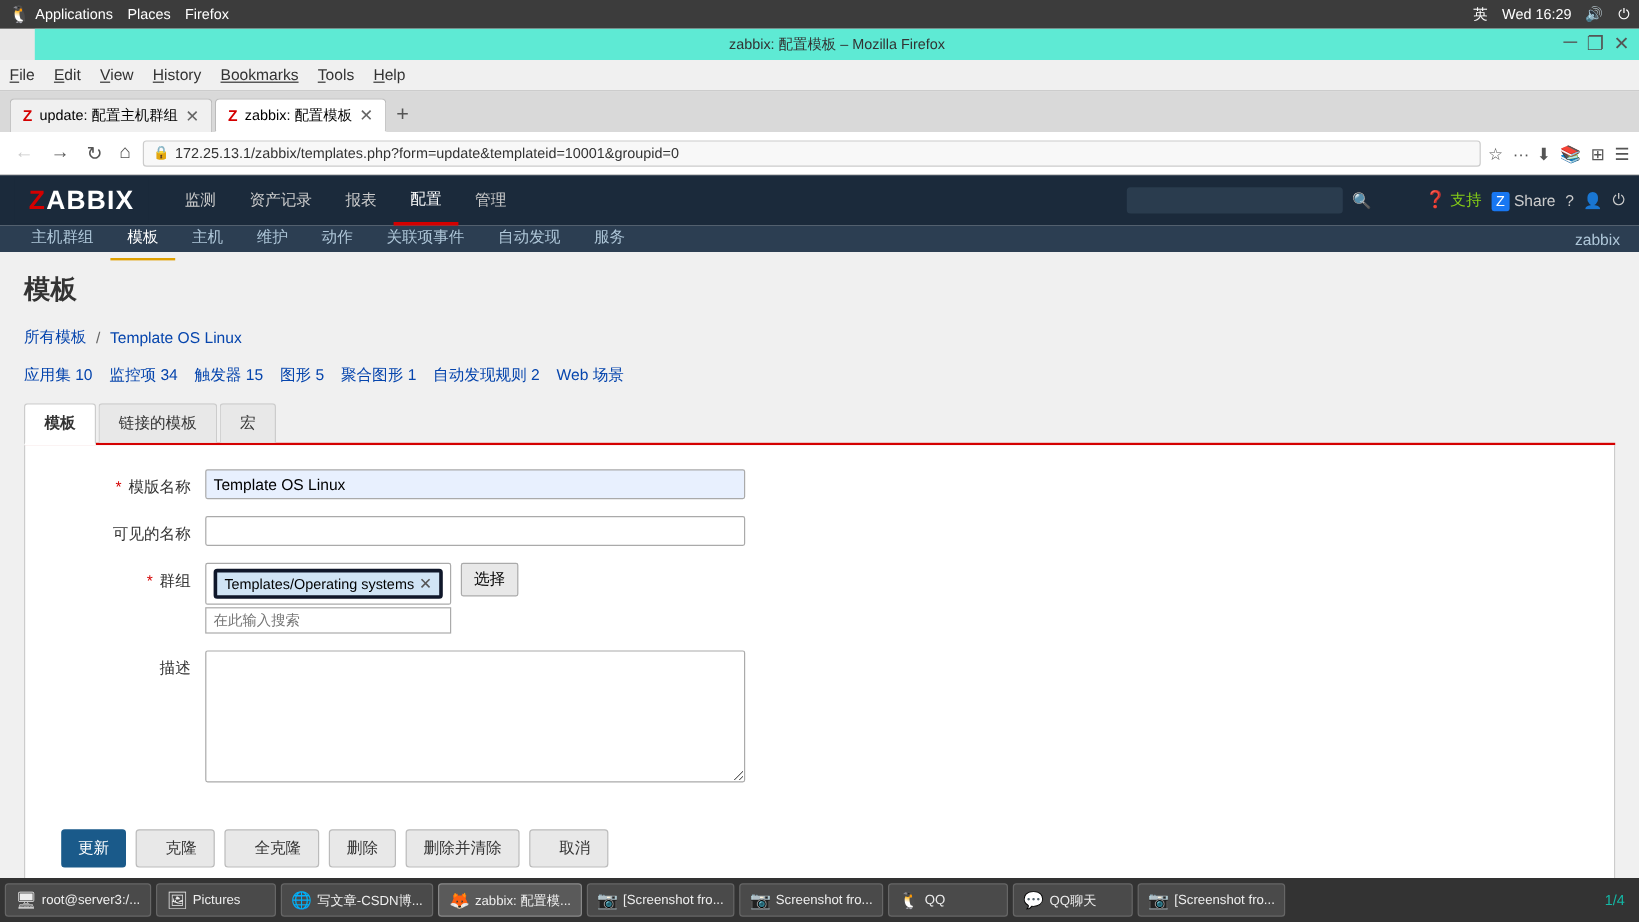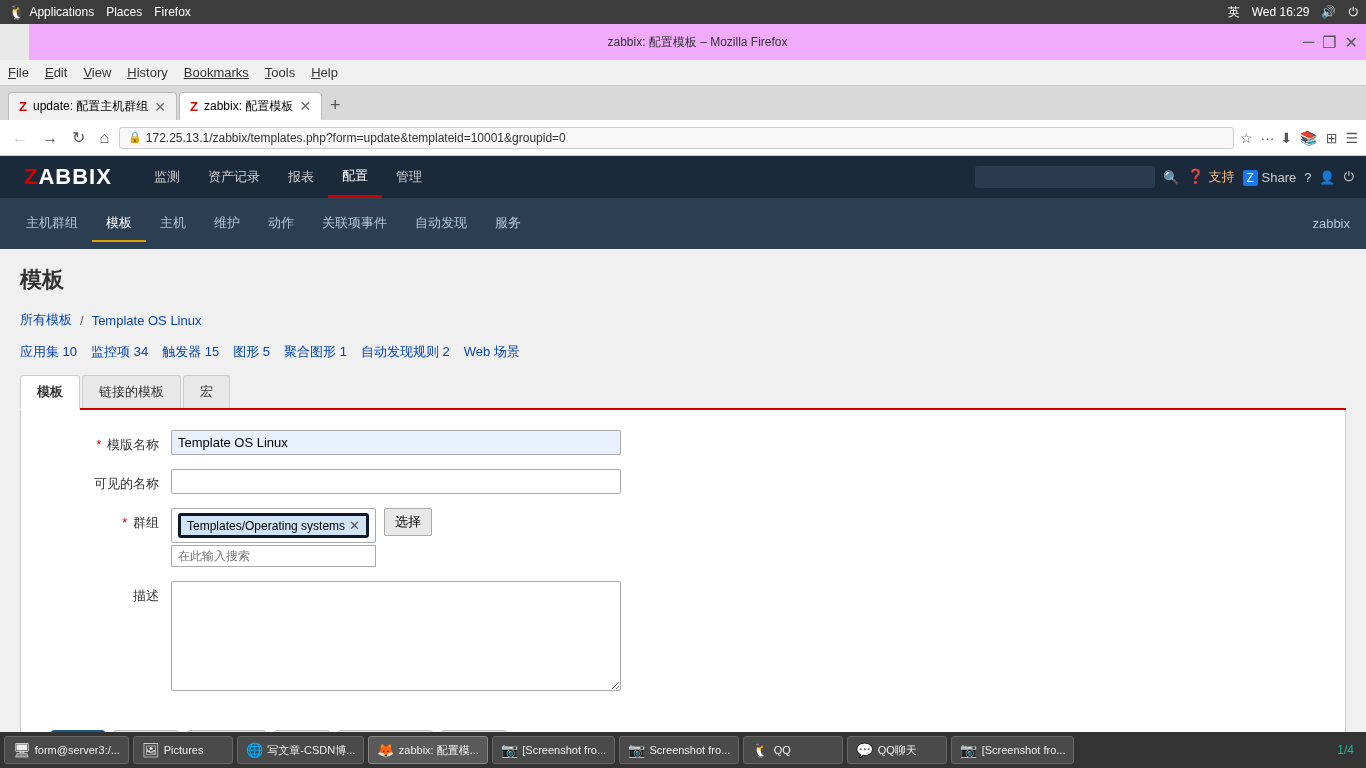--- a/index.html
+++ b/index.html
@@ -17,22 +17,22 @@
       font-size: 12px;
     }
     .os-bar-left { display: flex; align-items: center; gap: 12px; }
     .os-bar-left span { cursor: pointer; }
     .os-bar-left span:first-child { display: flex; align-items: center; gap: 4px; }
     .os-bar-right { display: flex; align-items: center; gap: 12px; font-size: 12px; }
 
     
     .browser-window { background: #e8e8e8; }
     .title-bar {
-      background: #f0abfc;
-      height: 36px;
+      background: #5eead4;
+      height: 26px;
       display: flex;
       align-items: center;
       justify-content: center;
       position: relative;
       font-size: 12px;
       color: #333;
       margin-left: 29px;
     }
     .title-bar .window-controls {
       position: absolute;
@@ -161,21 +161,21 @@
       border-radius: 3px;
       padding: 4px 8px;
       color: #ccc;
       font-size: 12px;
       width: 180px;
     }
 
     
     .sub-nav {
       background: #2c3e52;
-      height: 51px;
+      height: 22px;
       display: flex;
       align-items: center;
       padding: 0 12px;
       gap: 0;
       justify-content: space-between;
     }
     .sub-nav-items { display: flex; }
     .sub-nav-item {
       color: #aec6d8;
       padding: 8px 14px;
@@ -476,21 +476,21 @@
     <span style="color:#d40000;">Z</span><span>ABBIX</span>
   </div>
   <span class="nav-item">监测</span>
   <span class="nav-item">资产记录</span>
   <span class="nav-item">报表</span>
   <span class="nav-item active">配置</span>
   <span class="nav-item">管理</span>
   <div class="nav-right">
     <input class="search-bar-nav" type="text" style="">
     <span>🔍</span>
-    <span style="color:#fdba74; font-size:13px;">
+    <span style="color:#84cc16; font-size:13px;margin-left:36px;">
       <span style="font-size:14px;">❓</span> <span>支持</span>
     </span>
     <span style="color:#ccc; font-size:13px;">
       <span style="font-size:12px; background:#1877f2; color:#fff; padding:1px 4px; border-radius:2px;">Z</span>
       <span>Share</span>
     </span>
     <span style="color:#ccc;">?</span>
     <span style="color:#ccc;">👤</span>
     <span style="color:#ccc;">⏻</span>
   </div>
@@ -591,21 +591,21 @@
       <button class="btn btn-danger">删除</button>
       <button class="btn btn-danger">删除并清除</button>
       <button class="btn btn-secondary">取消</button>
     </div>
   </div>
 </div>
 
 <div class="taskbar">
   <div class="taskbar-item">
     <span class="t-icon">🖥</span>
-    <span>form@server3:/...</span>
+    <span>root@server3:/...</span>
   </div>
   <div class="taskbar-item">
     <span class="t-icon">🖼</span>
     <span>Pictures</span>
   </div>
   <div class="taskbar-item">
     <span class="t-icon">🌐</span>
     <span>写文章-CSDN博...</span>
   </div>
   <div class="taskbar-item active">

